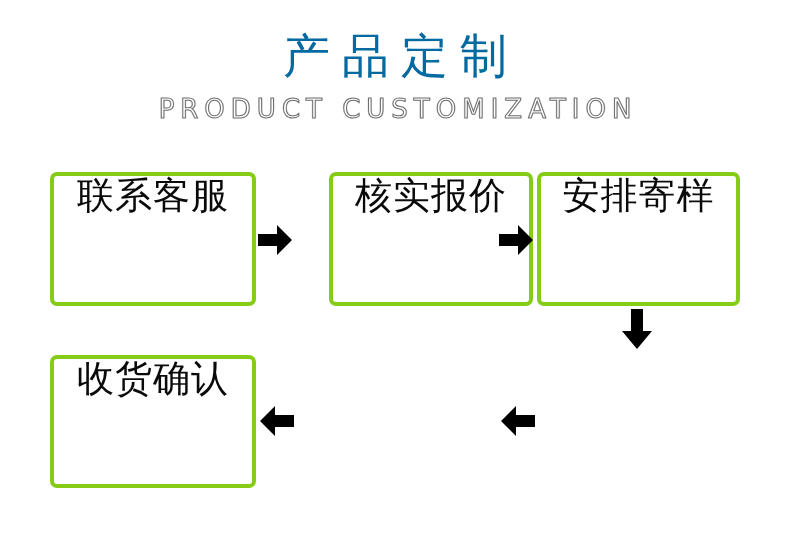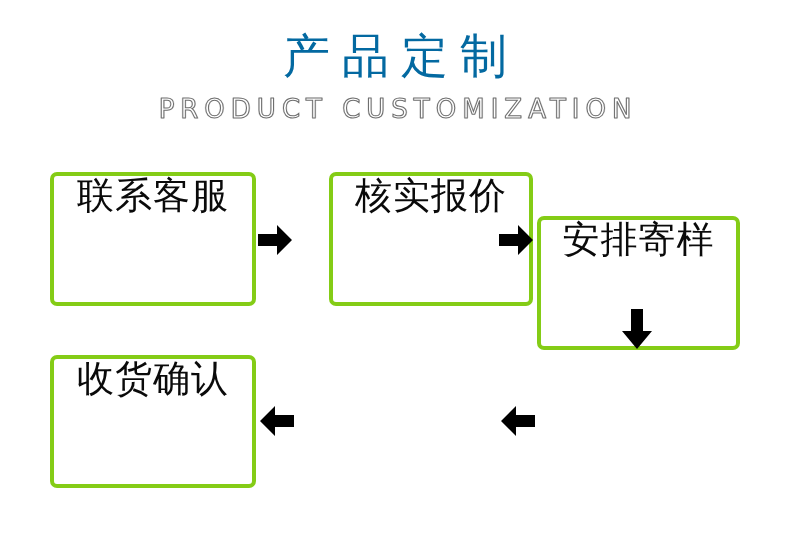--- a/index.html
+++ b/index.html
@@ -78,21 +78,21 @@
     color: #0a0a0a;
     letter-spacing: 1px;
     white-space: nowrap;
   }
 
   
   .r1 { top: 172px;  height: 134px; }
   .r2 { top: 355px;  height: 133px; }
   .c1 { left: 50px;  width: 206px; }
   .c2 { left: 293px; width: 204px; margin-left: 36px; }
-  .c3 { left: 537px; width: 203px; margin-top: 44px; }
+  .c3 { left: 537px; width: 203px; }
 
   
   .arrow {
     position: absolute;
     display: block;
   }
   .arrow svg { display: block; }
 
   .arrow-r1a { left: 258px; top: 222px; }
   .arrow-r1b { left: 499px; top: 222px; }

